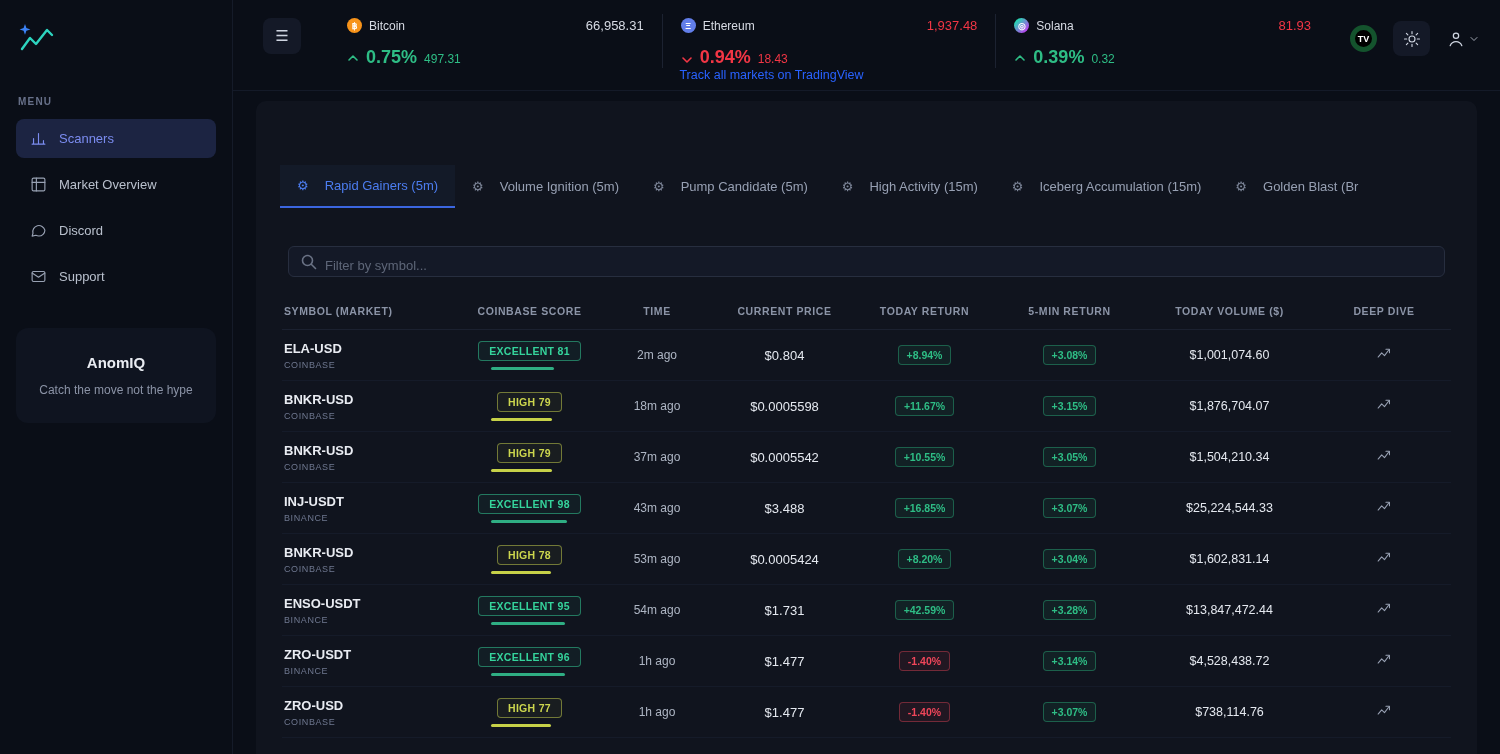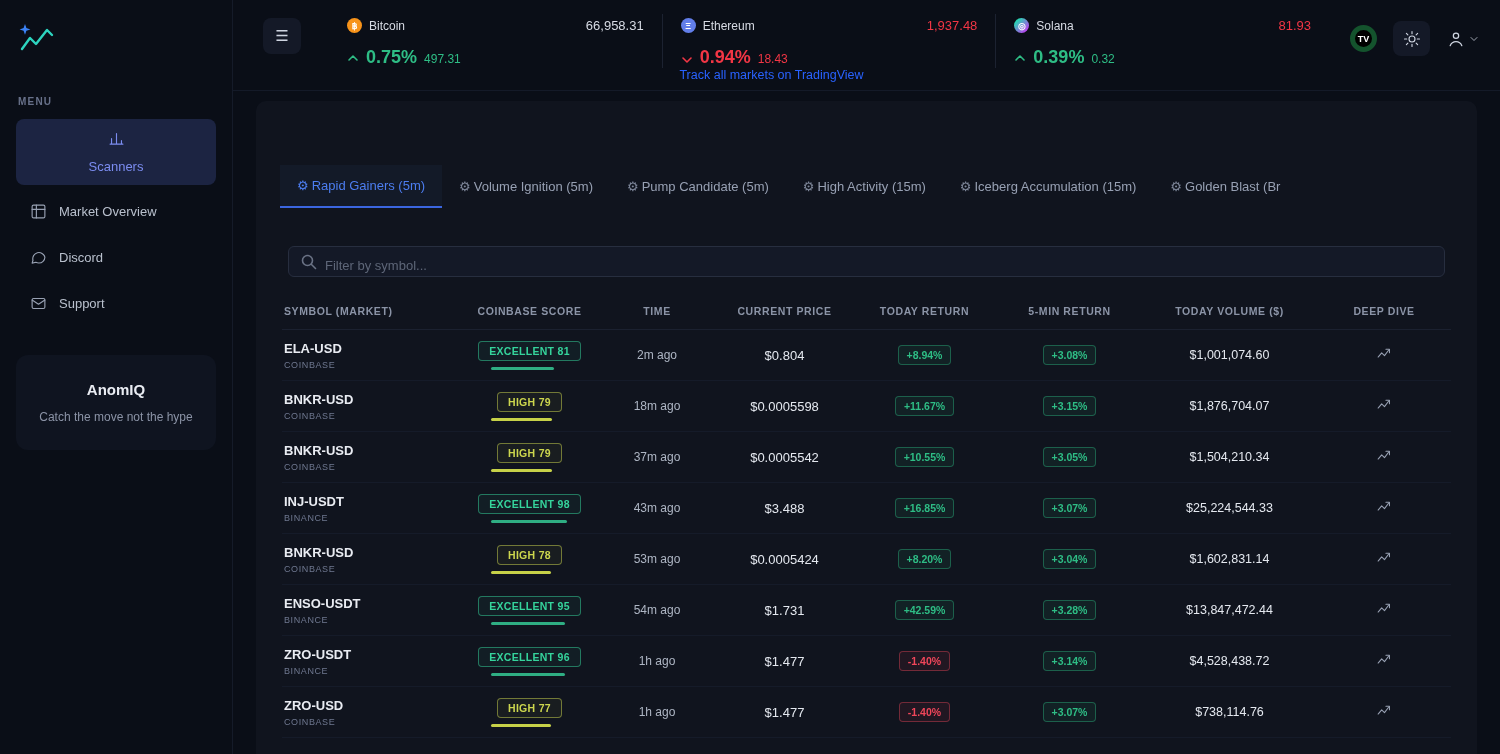--- a/index.html
+++ b/index.html
@@ -5,21 +5,21 @@
   *{box-sizing:border-box;margin:0;padding:0;}
   html,body{width:1500px;height:754px;overflow:hidden;background:#0a0e17;font-family:"Liberation Sans",sans-serif;}
   .app{display:flex;width:1500px;height:754px;background:#0a0e17;color:#dfe3ea;}
 
   
   .sidebar{width:233px;flex:0 0 233px;border-right:1px solid #151b29;padding:14px 16px;}
   .logo{width:36px;height:32px;margin:8px 0 26px 2px;}
   .menu-label{font-size:10px;letter-spacing:1.2px;color:#68718a;margin:12px 0 12px 2px;font-weight:700;}
   .nav-item{display:flex;align-items:center;gap:12px;padding:11px 14px;border-radius:8px;font-size:13px;color:#b9c0cd;cursor:pointer;margin-bottom:7px;}
   .nav-item svg{width:17px;height:17px;stroke:#98a1b3;fill:none;stroke-width:1.6;stroke-linecap:round;stroke-linejoin:round;flex:0 0 17px;}
-  .nav-item.nav-active{background:#1c2442;color:#7b8cf0;flex-direction:column;}
+  .nav-item.nav-active{background:#1c2442;color:#7b8cf0;}
   .nav-item.nav-active svg{stroke:#7b8cf0;}
   .promo{margin-top:32px;background:#0f1420;border-radius:12px;padding:26px 16px;text-align:center;}
   .promo-title{font-size:15px;font-weight:700;color:#e9ecf2;margin-bottom:12px;}
   .promo-tag{font-size:12px;color:#8b93a6;}
 
   
   .maincol{flex:1;display:flex;flex-direction:column;min-width:0;}
   .header{height:91px;border-bottom:1px solid #141a28;display:flex;align-items:flex-start;position:relative;padding:14px 20px 0 30px;}
   .hamburger{width:38px;height:36px;border-radius:8px;background:#141927;border:none;color:#cfd5e1;font-size:15px;margin-top:4px;cursor:pointer;}
   .ticker{flex:1;display:flex;margin:0 16px 0 28px;max-width:1000px;}
@@ -44,21 +44,21 @@
 
   
   .content{flex:1;padding:10px 23px;overflow:hidden;}
   .card{background:#10141e;border-radius:10px;padding:22px 24px;height:700px;overflow:hidden;}
   .card-head{display:flex;align-items:center;justify-content:space-between;padding:0 4px;}
   .card-title{font-size:16px;font-weight:700;color:#eef1f6;}
   .online{display:flex;align-items:center;gap:8px;font-size:13px;color:#e2e6ee;}
   .online-dot{width:9px;height:9px;border-radius:50%;background:#22c55e;}
 
   .tabs{display:flex;margin-top:42px;white-space:nowrap;}
-  .tab{display:flex;align-items:center;gap:3px;padding:13px 17px;font-size:13px;color:#97a0b3;cursor:pointer;}
+  .tab{display:flex;align-items:center;gap:16px;padding:13px 17px;font-size:13px;color:#97a0b3;cursor:pointer;}
   .tab .gear::before{content:"⚙";font-size:13px;color:#7d8699;}
   .tab.tab-active{color:#4c7df0;background:#131a28;border-bottom:2px solid #3b66e0;}
   .tab.tab-active .gear::before{color:#4c7df0;}
 
   .searchwrap{margin:38px 8px 0 8px;position:relative;}
   .search{width:100%;height:31px;background:#141927;border:1px solid #272e3f;border-radius:6px;color:#cfd5e1;font-size:13px;padding:7px 12px 0 36px;outline:none;font-family:inherit;}
   .search::placeholder{color:#5e6678;}
   .searchicon{position:absolute;left:12px;top:7px;}
   .searchicon svg{stroke:#6a7285;fill:none;stroke-width:1.6;stroke-linecap:round;}
 

